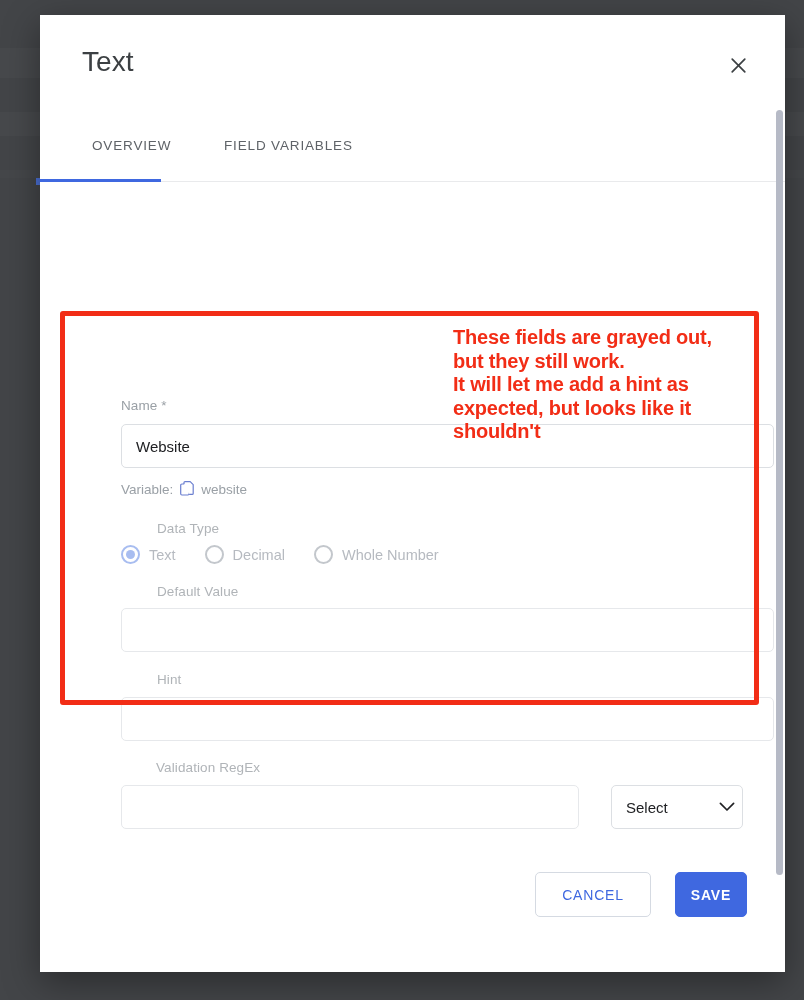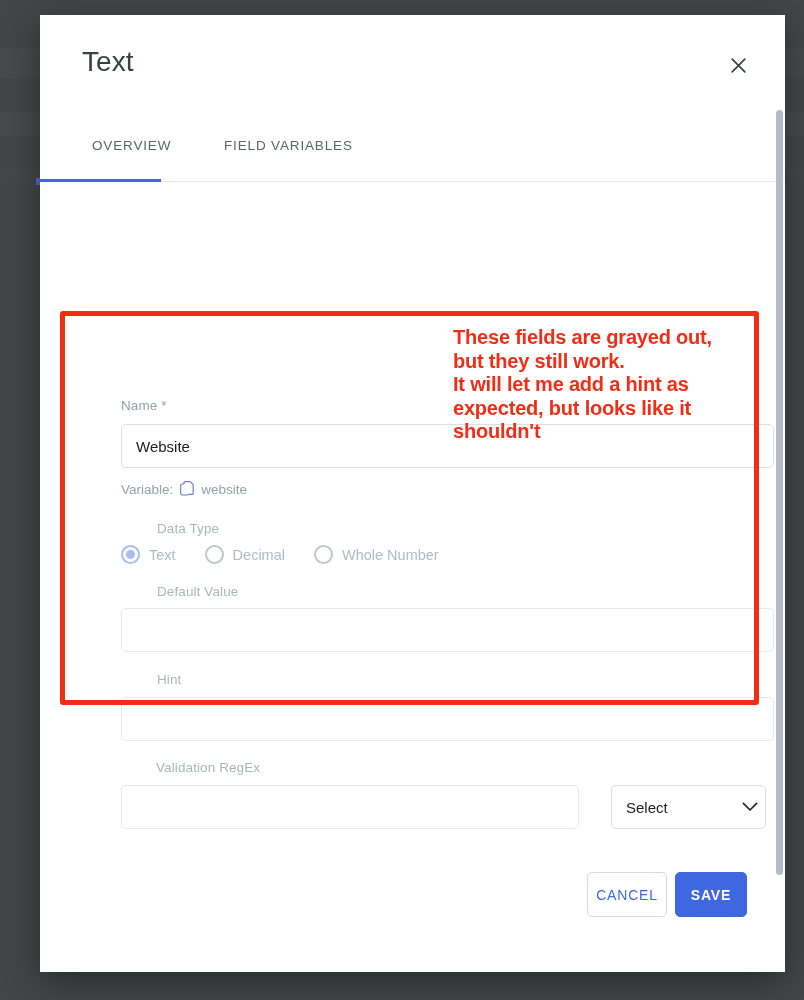--- a/index.html
+++ b/index.html
@@ -203,21 +203,21 @@
   #hint-input { left: 81px; top: 515px; width: 653px; }
 
   
   #validation-label { left: 80px; top: 578px; }
   #validation-input { left: 81px; top: 603px; width: 458px; }
 
   #select-dropdown {
     position: absolute;
     left: 571px;
     top: 603px;
-    width: 155px;
+    width: 132px;
     height: 44px;
     border: 1px solid #dcdfe3;
     border-radius: 5px;
     background: #fff;
     display: flex;
     align-items: center;
     justify-content: space-between;
     padding: 0 7px 0 14px;
     cursor: pointer;
   }
@@ -261,22 +261,22 @@
     position: absolute;
     top: -37px;
     height: 45px;
     border-radius: 5px;
     font-size: 14px;
     letter-spacing: 0.8px;
     font-family: "Liberation Sans", sans-serif;
     cursor: pointer;
   }
   #cancel-button {
-    right: 118px;
-    width: 80px;
+    right: 134px;
+    width: 116px;
     background: #fff;
     border: 1px solid #d5dae2;
     color: #3f68e0;
   }
   #save-button {
     right: 38px;
     width: 72px;
     background: #3f68e0;
     border: 1px solid #3f68e0;
     color: #fff;

